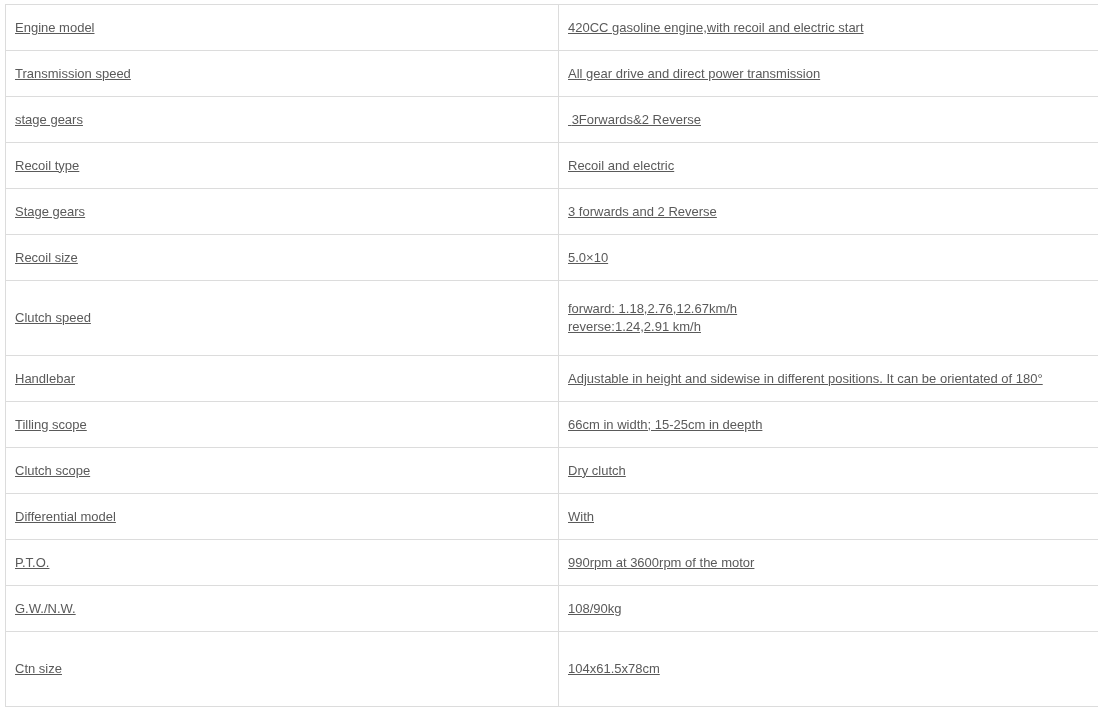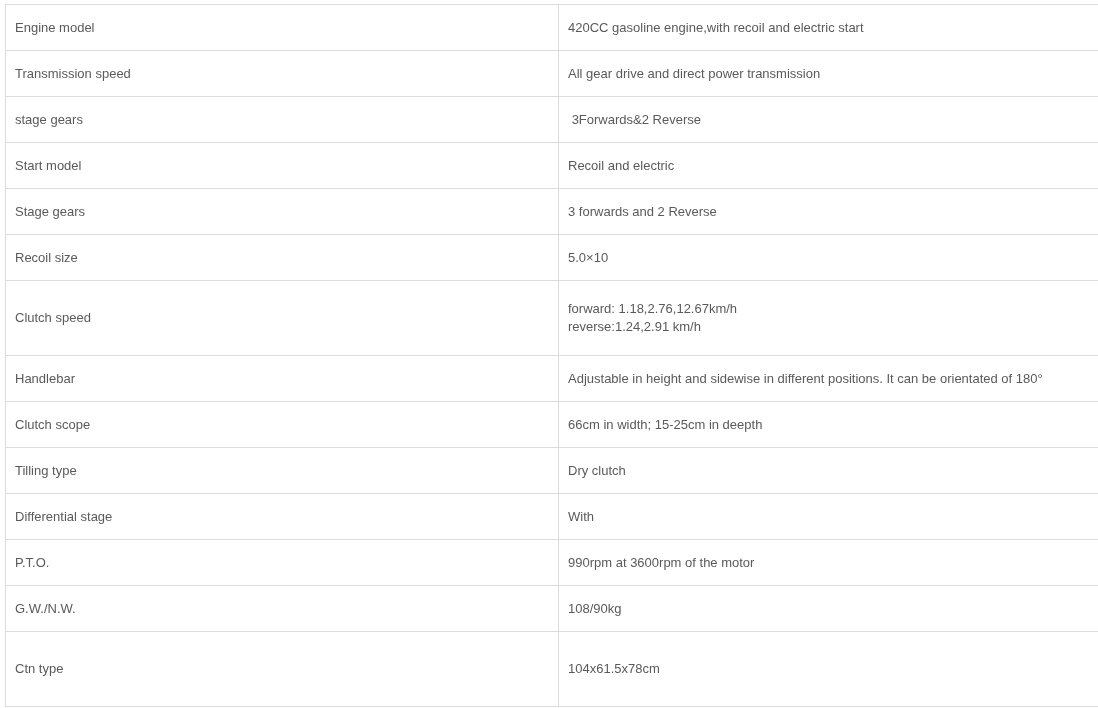--- a/index.html
+++ b/index.html
@@ -26,20 +26,21 @@
   table.specs td {
     border: 1px solid #dcdcdc;
     font-size: 13px;
     color: #5a5a5a;
     vertical-align: middle;
     height: 45px;
     padding: 0 0 0 9px;
     line-height: 18px;
     white-space: pre-wrap;
     overflow: hidden;
+    text-decoration: underline;
   }
   td.label { width: 543px; }
   td.value { width: 542px; }
   tr.tall td { height: 74px; }
   td.muted { color: #9b9b9b; }
   td.multiline { line-height: 30px; }
   td.top-align {
     vertical-align: top;
     padding-top: 12px;
     line-height: 16px;
@@ -57,59 +58,59 @@
       </tr>
       <tr>
         <td class="label">Transmission speed</td>
         <td class="value">All gear drive and direct power transmission</td>
       </tr>
       <tr>
         <td class="label">stage gears</td>
         <td class="value"> 3Forwards&amp;2 Reverse</td>
       </tr>
       <tr>
-        <td class="label">Start model</td>
+        <td class="label">Recoil type</td>
         <td class="value">Recoil and electric</td>
       </tr>
       <tr>
         <td class="label">Stage gears</td>
         <td class="value">3 forwards and 2 Reverse</td>
       </tr>
       <tr>
         <td class="label">Recoil size</td>
         <td class="value">5.0×10</td>
       </tr>
       <tr class="tall">
         <td class="label">Clutch speed</td>
         <td class="value multiline">forward: 1.18,2.76,12.67km/h
 reverse:1.24,2.91 km/h</td>
       </tr>
       <tr>
         <td class="label">Handlebar</td>
         <td class="value">Adjustable in height and sidewise in different positions. It can be orientated of 180°</td>
       </tr>
       <tr>
-        <td class="label">Clutch scope</td>
+        <td class="label">Tilling scope</td>
         <td class="value">66cm in width; 15-25cm in deepth</td>
       </tr>
       <tr>
-        <td class="label">Tilling type</td>
+        <td class="label">Clutch scope</td>
         <td class="value">Dry clutch</td>
       </tr>
       <tr>
-        <td class="label">Differential stage</td>
+        <td class="label">Differential model</td>
         <td class="value">With</td>
       </tr>
       <tr>
         <td class="label">P.T.O.</td>
         <td class="value">990rpm at 3600rpm of the motor</td>
       </tr>
       <tr>
         <td class="label">G.W./N.W.</td>
         <td class="value">108/90kg</td>
       </tr>
       <tr class="tall">
-        <td class="label">Ctn type</td>
+        <td class="label">Ctn size</td>
         <td class="value top-align">104x61.5x78cm</td>
       </tr>
     </tbody>
   </table>
 </div>
 
 </body></html>

